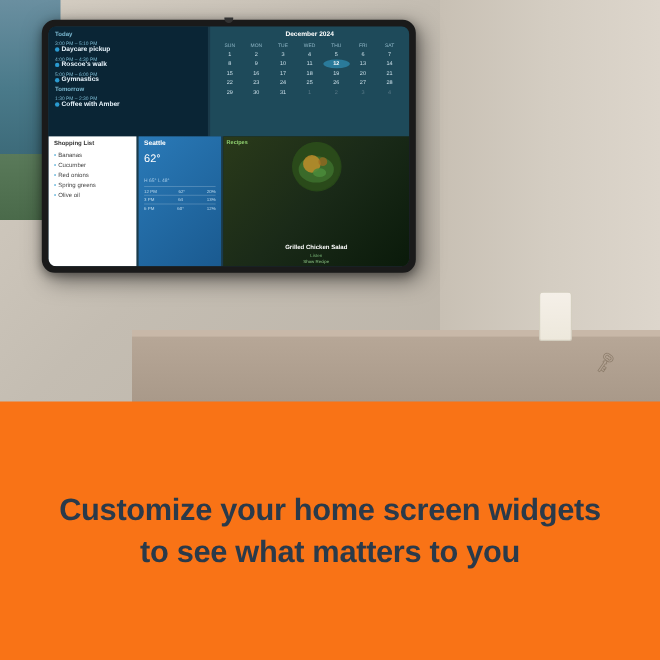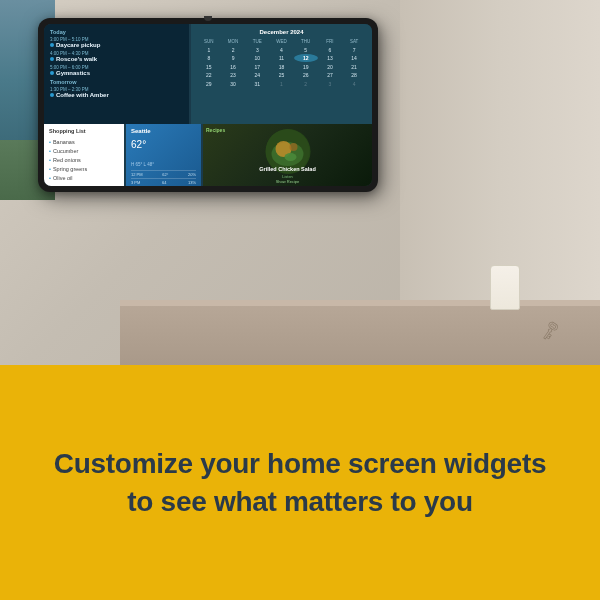--- a/index.html
+++ b/index.html
@@ -47,21 +47,21 @@
       height: 60px;
       background: linear-gradient(180deg, #5a7a5a 0%, #4a6a4a 100%);
     }
 
     
     .device-frame {
       position: absolute;
       left: 38px;
       top: 18px;
       width: 340px;
-      height: 174px;
+      height: 230px;
       background: #1a1a1a;
       border-radius: 12px;
       padding: 6px;
       box-shadow: 4px 6px 20px rgba(0,0,0,0.5), 0 2px 8px rgba(0,0,0,0.3);
     }
 
     .device-screen {
       width: 100%;
       height: 100%;
       background: #1a3a4a;
@@ -363,21 +363,21 @@
       transform: rotate(-15deg);
     }
 
     
     .text-area {
       position: absolute;
       bottom: 0;
       left: 0;
       right: 0;
       height: 235px;
-      background: #eab308;
+      background: #f97316;
       display: flex;
       align-items: center;
       justify-content: center;
       padding: 28px 40px;
     }
 
     .tagline {
       font-size: 28px;
       font-weight: 600;
       color: #2a3a4a;

